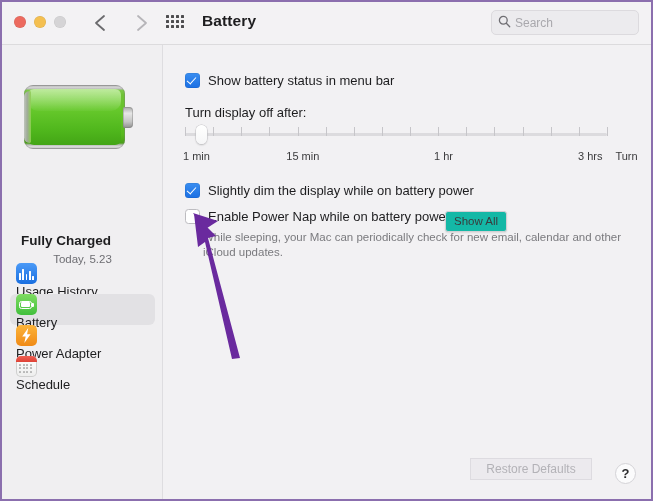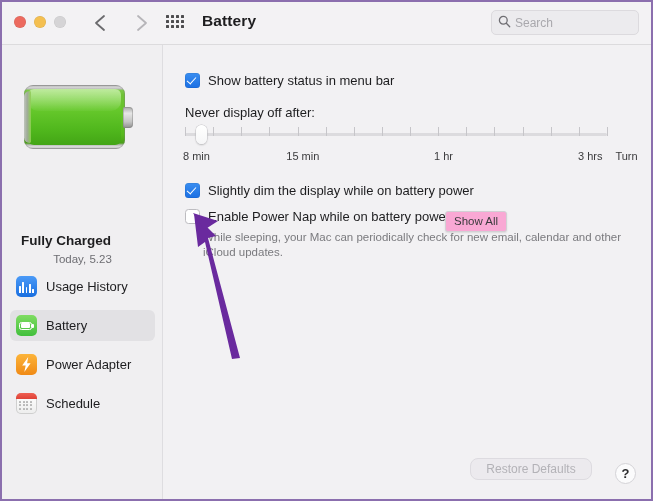--- a/index.html
+++ b/index.html
@@ -186,27 +186,27 @@
     color: #6e6e73;
   }
 
   #sidebar-list {
     position: absolute;
     left: 0; top: 218px;
     width: 161px;
   }
   .side-item {
     position: relative;
-    margin: 8px 8px;
+    margin: 0 8px;
     height: 31px;
     display: flex;
-    align-items: center;
     padding-left: 6px;
     border-radius: 6px;
     box-sizing: border-box;
+    flex-direction: column;
   }
   .side-item.selected { background: #e2e1e4; }
   .side-icon {
     width: 21px; height: 21px;
     border-radius: 5px;
     margin-right: 9px;
     flex: 0 0 auto;
     position: relative;
     overflow: hidden;
   }
@@ -352,21 +352,21 @@
     font-size: 11px;
     color: #3b3b3d;
     white-space: nowrap;
   }
 
   
   #tooltip {
     position: absolute;
     left: 282px; top: 166px;
     padding: 3px 8px 4px;
-    background: #f9a8d4;
+    background: #14b8a6;
     border: 1px solid #d2d0d4;
     border-radius: 3px;
     font-size: 11.5px;
     color: #3a3a3c;
     box-shadow: 0 1px 2px rgba(0,0,0,0.10);
     z-index: 30;
     white-space: nowrap;
   }
 
   #desc-power-nap {
@@ -376,21 +376,21 @@
     font-size: 11.5px;
     line-height: 15px;
     color: #7a7a7e;
   }
 
   
   #restore-btn {
     position: absolute;
     right: 59px; bottom: 19px;
     width: 122px; height: 22px;
-    border-radius: 8px;
+    border-radius: 0;
     background: #eceaee;
     border: 1px solid #dddbe0;
     box-sizing: border-box;
     font-size: 12px;
     color: #b3b2b7;
     display: flex;
     align-items: center;
     justify-content: center;
   }
   #help-btn {
@@ -542,21 +542,21 @@
     </div>
   </div>
 
   <div id="main">
 
     <div class="row-check" style="left:22px; top:28px;">
       <span class="cbox on"></span>
       <span class="check-label">Show battery status in menu bar</span>
     </div>
 
-    <div id="label-turn-off">Never display off after:</div>
+    <div id="label-turn-off">Turn display off after:</div>
 
     <div id="slider-wrap">
       <div id="slider-track"></div>
       <div id="ticks">
           <div class="tick" style="left: 0px;"></div>
           <div class="tick" style="left: 28.1333px;"></div>
           <div class="tick" style="left: 56.2667px;"></div>
           <div class="tick" style="left: 84.4px;"></div>
           <div class="tick" style="left: 112.533px;"></div>
           <div class="tick" style="left: 140.667px;"></div>
@@ -566,21 +566,21 @@
           <div class="tick" style="left: 253.2px;"></div>
           <div class="tick" style="left: 281.333px;"></div>
           <div class="tick" style="left: 309.467px;"></div>
           <div class="tick" style="left: 337.6px;"></div>
           <div class="tick" style="left: 365.733px;"></div>
           <div class="tick" style="left: 393.867px;"></div>
           <div class="tick" style="left: 422px;"></div>
         </div>
       <div id="slider-thumb" style="left: 16.88px;"></div>
       <div id="tick-labels">
-          <div class="tick-label" style="left: -2px;">8 min</div>
+          <div class="tick-label" style="left: -2px;">1 min</div>
           <div class="tick-label" style="left: 101.28px;">15 min</div>
           <div class="tick-label" style="left: 248.98px; text-align: center;">1 hr</div>
           <div class="tick-label" style="left: 393px; text-align: center;">3 hrs</div>
           <div class="tick-label" style="left: 430.44px;">Turn</div>
         </div>
     </div>
 
     <div class="row-check" style="left:22px; top:138px;">
       <span class="cbox on"></span>
       <span class="check-label">Slightly dim the display while on battery power</span>

